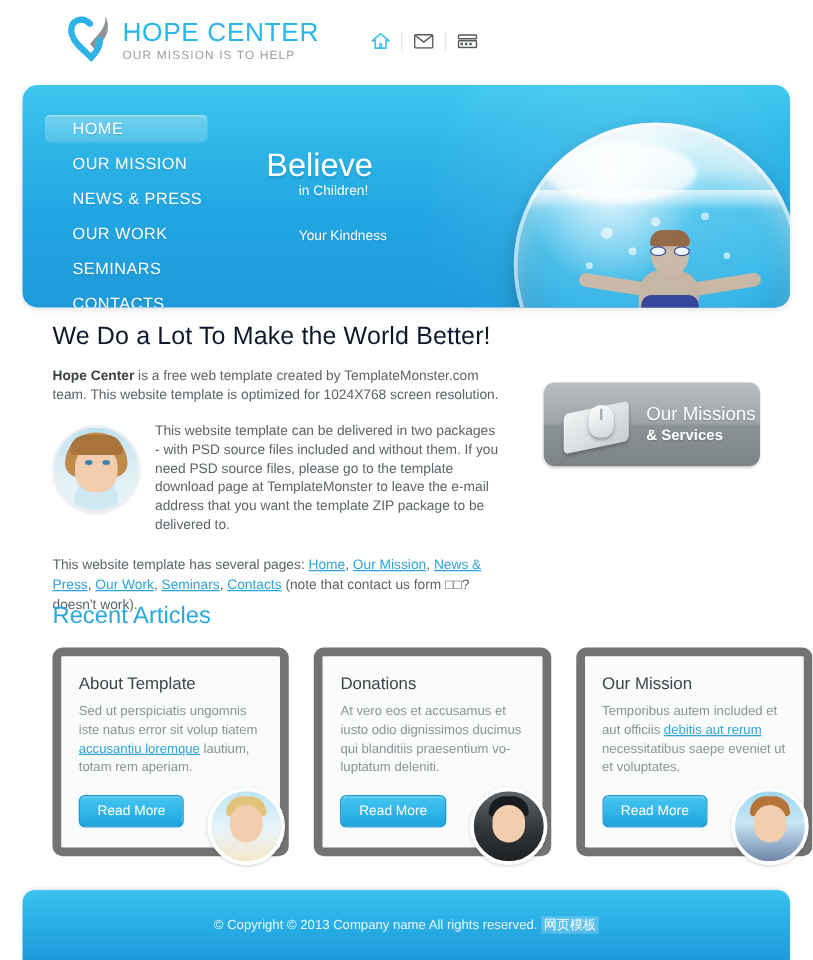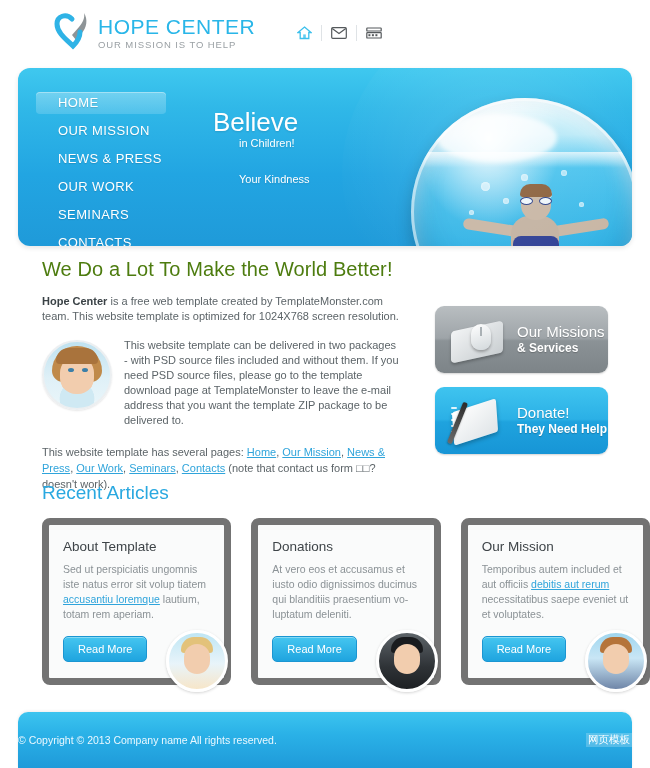--- a/index.html
+++ b/index.html
@@ -43,21 +43,21 @@
   .nav{position:absolute;left:18px;top:24px;width:130px;}
   .nav-item{
     height:22px;line-height:22px;padding-left:22px;color:#ffffff;font-size:13px;
     letter-spacing:.4px;margin-bottom:6px;border-radius:4px;cursor:pointer;
     text-shadow:0 1px 1px rgba(0,0,0,.14);
   }
   .nav-item.active{
     background:linear-gradient(180deg,rgba(255,255,255,.30),rgba(255,255,255,.16));
     box-shadow:inset 0 1px 0 rgba(255,255,255,.35);
   }
-  .banner-copy{position:absolute;left:195px;top:41px;width:210px;color:#fff;}
+  .banner-copy{position:absolute;left:195px;top:51px;width:210px;color:#fff;}
   .bc-big{font-size:26px;line-height:1;font-weight:400;text-shadow:0 1px 2px rgba(0,0,0,.12);}
   .bc-small{font-size:11px;line-height:1;margin-top:3px;padding-left:26px;text-shadow:0 1px 2px rgba(0,0,0,.12);}
   .bc-gap{height:22px;}
 
   
   .bowl{position:absolute;left:385px;top:22px;width:245px;height:248px;}
   .bowl-glass{
     position:absolute;left:8px;top:8px;width:228px;height:228px;border-radius:50%;
     background:
       radial-gradient(ellipse at 34% 18%, rgba(255,255,255,.95) 0%, rgba(255,255,255,.0) 34%),
@@ -90,21 +90,21 @@
   .sw-goggle{position:absolute;top:0;width:13px;height:8px;border-radius:50%;background:#eef6fb;border:1.5px solid #2b3f86;box-sizing:border-box;}
   .sw-body{position:absolute;left:38px;top:32px;width:48px;height:40px;border-radius:18px 18px 12px 12px;background:#c3b2a1;}
   .sw-trunks{position:absolute;left:40px;top:52px;width:46px;height:26px;border-radius:8px 8px 14px 14px;background:#2e3f94;}
   .sw-arm{position:absolute;top:38px;height:11px;border-radius:7px;background:#c8b6a4;}
   .sw-arm.l{left:-10px;width:56px;transform:rotate(9deg);}
   .sw-arm.r{left:78px;width:58px;transform:rotate(-9deg);}
 
   
   .content{position:absolute;left:0;top:258px;width:650px;}
   .h1{
-    color:#4d7c0f;font-size:20px;font-weight:400;margin:0 0 14px 42px;letter-spacing:.1px;
+    color:#0f172a;font-size:20px;font-weight:400;margin:0 0 14px 42px;letter-spacing:.1px;
   }
   .col-left{position:absolute;left:42px;top:36px;width:360px;}
   .intro{font-size:11px;line-height:15px;color:#5c6468;margin:0 0 14px 0;}
   .intro b{color:#3a4246;}
   .media{display:flex;gap:12px;margin-bottom:16px;}
   .avatar-girl{
     width:66px;height:66px;border-radius:50%;flex:none;margin-top:2px;
     background:
       radial-gradient(circle at 50% 86%, #cfe9f3 0 26%, rgba(207,233,243,0) 27%),
       radial-gradient(circle at 50% 62%, #f0cdb4 0 28%, rgba(240,205,180,0) 29%),
@@ -175,21 +175,21 @@
   .av1 .av-hair{background:#e3c27a;}
   .av2 .av-hair{background:#191b1e;}
   .av3 .av-hair{background:#b5743a;}
 
   
   .footer{
     position:absolute;left:18px;top:712px;width:614px;height:56px;
     border-radius:10px 10px 0 0;
     background:linear-gradient(180deg,#3cc4ef 0%,#2ab1e7 40%,#1f9ad9 100%);
     color:#eaf8ff;font-size:10.5px;
-    display:flex;align-items:center;justify-content:space-between;
+    display:flex;align-items:center;justify-content:center;
     box-shadow:0 -1px 3px rgba(0,0,0,.08);
   }
   .footer .cn{background:rgba(255,255,255,.22);padding:0 2px;margin-left:3px;color:#ffffff;}
 </style>
 </head>
 <body>
 
 <div class="page">
 
   <div class="header">
@@ -306,37 +306,20 @@
         <div class="sico">
           <div class="pad"></div>
           <div class="mouse"></div>
         </div>
         <div class="sbtn-label">
           <span>Our Missions</span>
           <small>&amp; Services</small>
         </div>
       </div>
 
-      <div class="sbtn blue">
-        <div class="sico">
-          <div class="book"></div>
-          <div class="spiral">
-              <i></i>
-              <i></i>
-              <i></i>
-              <i></i>
-              <i></i>
-            </div>
-          <div class="pen"></div>
-        </div>
-        <div class="sbtn-label">
-          <span>Donate!</span>
-          <small>They Need Help</small>
-        </div>
-      </div>
     </div>
   </div>
 
   <div style="position:absolute;left:0;top:482px;width:650px;">
     <h2 class="h2">Recent Articles</h2>
 
     <div class="cards">
 
       <div class="card">
         <h3 class="card-title">About Template</h3>

